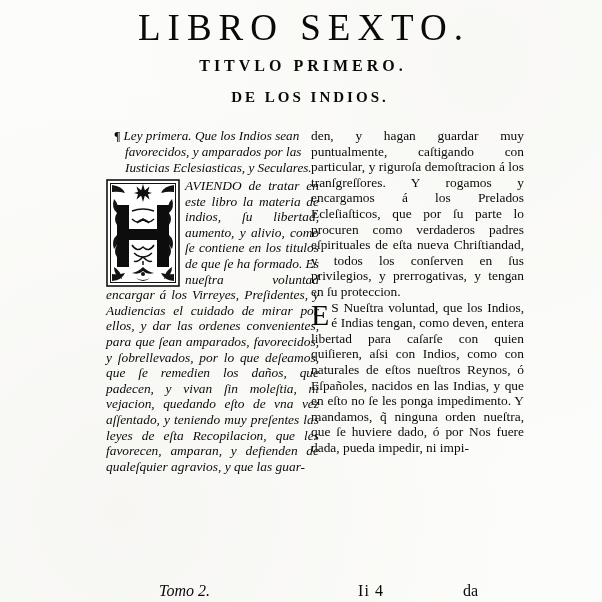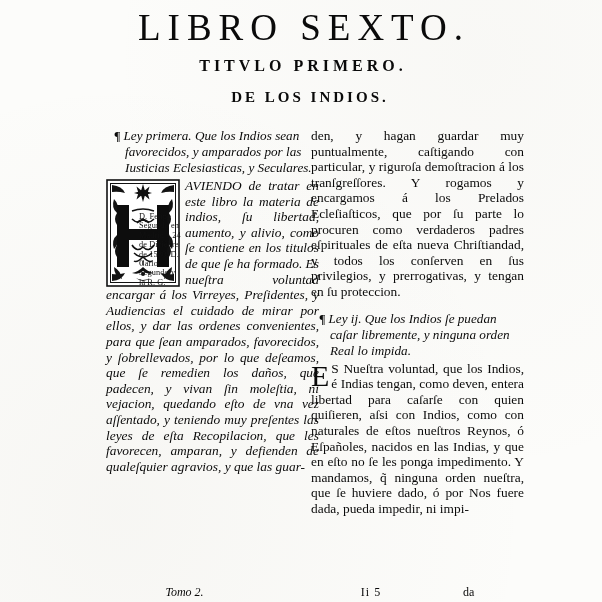--- a/index.html
+++ b/index.html
@@ -107,21 +107,21 @@
     text-align:left;
     letter-spacing:.1px;
     color:#111;
   }
   .margin-left{left:33px;top:84px;}
 
   
   .foot{
     position:absolute;
     bottom:4px;
-    font-size:12px;
+    font-size:16px;
   }
   .foot-tomo{
     left:78px;width:213px;text-align:center;
     font-style:italic;
     bottom:2px;
   }
   .foot-sig{
     left:311px;width:120px;text-align:center;
     bottom:2px;
     letter-spacing:1px;
@@ -208,31 +208,29 @@
               <path d="M11 34 q-4 6 0 12 q4 -6 0 -12 z"></path>
               <path d="M63 34 q4 6 0 12 q-4 -6 0 -12 z"></path>
               <path d="M11 66 q-4 6 0 12 q4 -6 0 -12 z"></path>
               <path d="M63 66 q4 6 0 12 q-4 -6 0 -12 z"></path>
             </g>
           </svg>
         </span>
         <p class="body-p"><span class="smallcaps">AVIENDO</span> <span>de tratar en este libro la materia de indios, ſu libertad, aumento, y alivio, como ſe contiene en los titulos de que ſe ha formado. Es nueſtra voluntad encargar á los Virreyes, Preſidentes, y Audiencias el cuidado de mirar por ellos, y dar las ordenes convenientes, para que ſean amparados, favorecidos, y ſobrellevados, por lo que deſeamos, que ſe remedien los daños, que padecen, y vivan ſin moleſtia, ni vejacion, quedando eſto de vna vez aſſentado, y teniendo muy preſentes las leyes de eſta Recopilacion, que les favorecen, amparan, y defienden de qualeſquier agravios, y que las guar-</span></p>
       </div>
 
-      <div class="margin-note margin-left">D. Felipe Segundo en Madrid a 24 de Diziẽbre de 1580. D. Carlos Segundo y la R. G.</div>
     </div>
 
     <div class="col col-right">
 
       <p class="body-p">den, y hagan guardar muy puntualmente, caſtigando con particular, y riguroſa demoſtracion á los tranſgreſſores. Y rogamos y encargamos á los Prelados Ecleſiaſticos, que por ſu parte lo procuren como verdaderos padres eſpirituales de eſta nueva Chriſtiandad, y todos los conſerven en ſus privilegios, y prerrogativas, y tengan en ſu proteccion.</p>
 
-      <p class="lawhead second"><span class="pil">¶</span><span>Ley ij. Que los Indios ſe puedan caſar libremente, y ninguna orden Real lo impida.</span></p>
 
       <p class="body-p"><span class="bigE">E</span><span class="smallcaps">S</span> <span>Nueſtra voluntad, que los Indios, é Indias tengan, como deven, entera libertad para caſarſe con quien quiſieren, aſsi con Indios, como con naturales de eſtos nueſtros Reynos, ó Eſpañoles, nacidos en las Indias, y que en eſto no ſe les ponga impedimento. Y mandamos, q̃ ninguna orden nueſtra, que ſe huviere dado, ó por Nos fuere dada, pueda impedir, ni impi-</span></p>
 
     </div>
   </div>
 
   <div class="foot foot-tomo">Tomo 2.</div>
-  <div class="foot foot-sig">Ii 5</div>
+  <div class="foot foot-sig">Ii 4</div>
   <div class="foot foot-catch">da</div>
 
 </div>
 
 </body></html>

